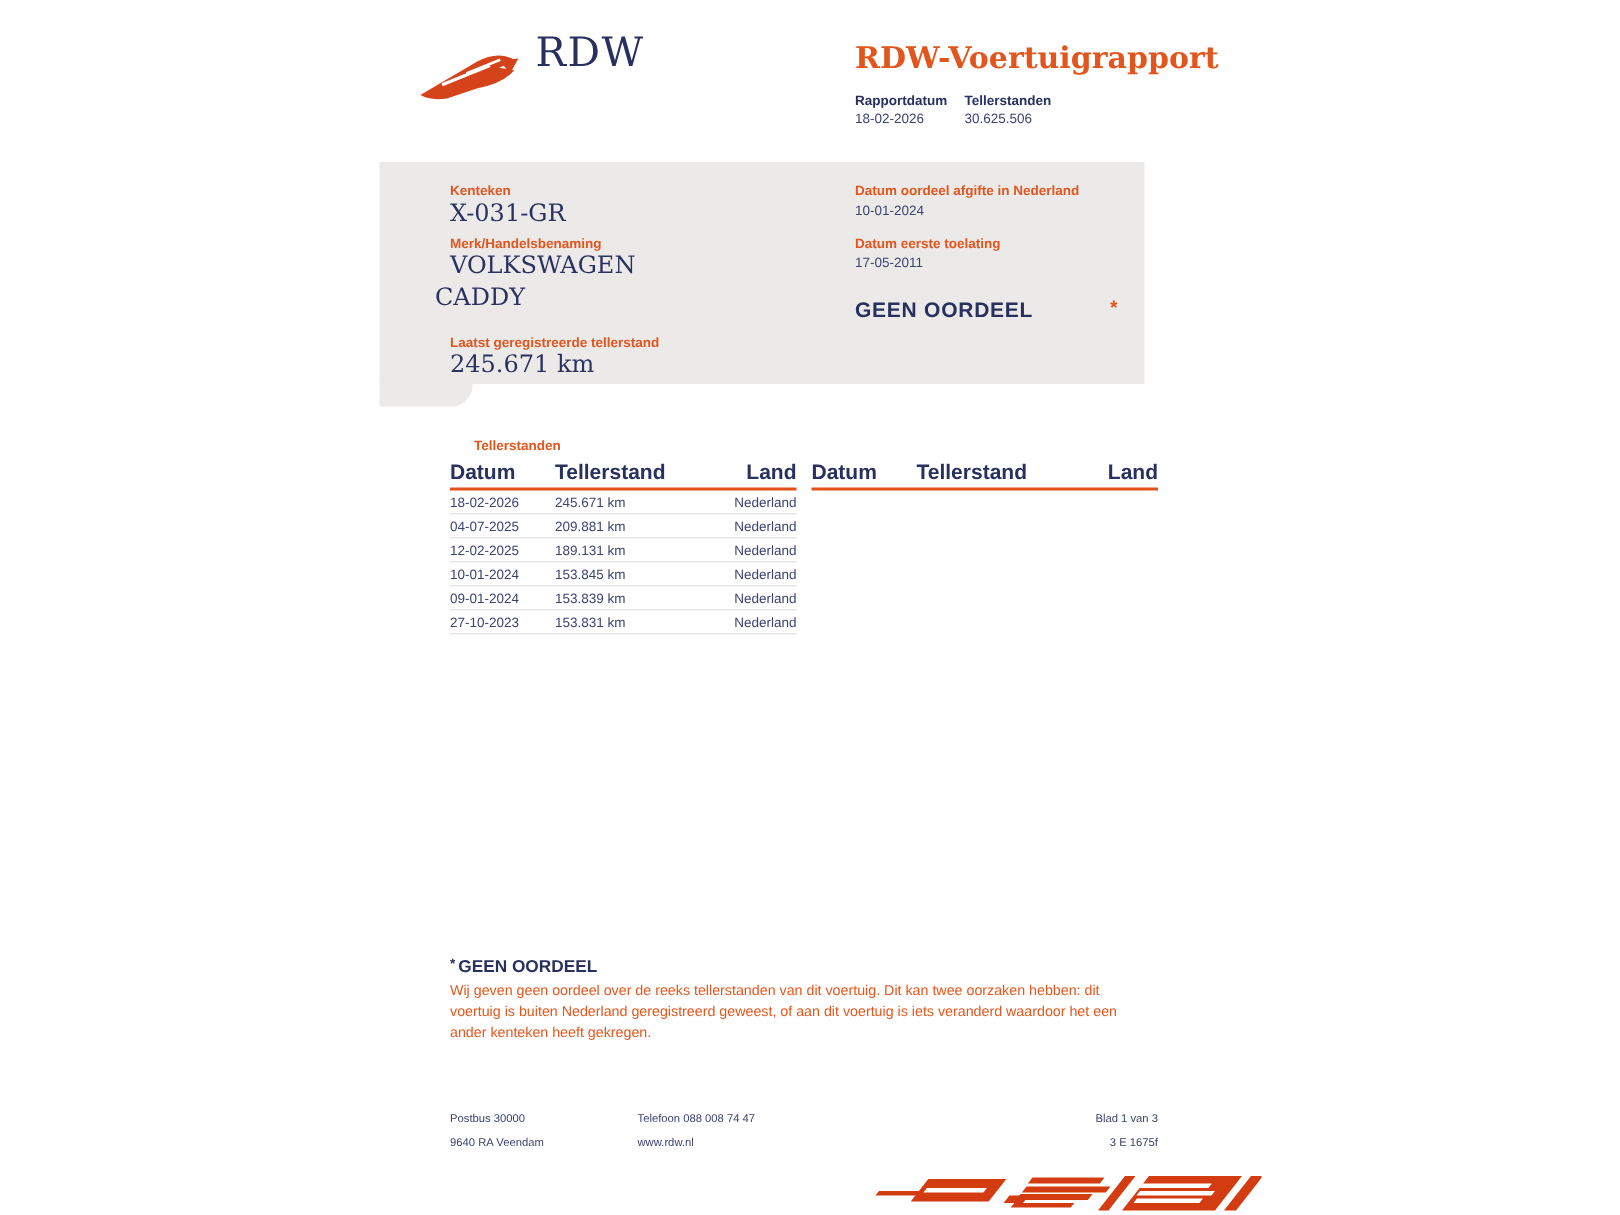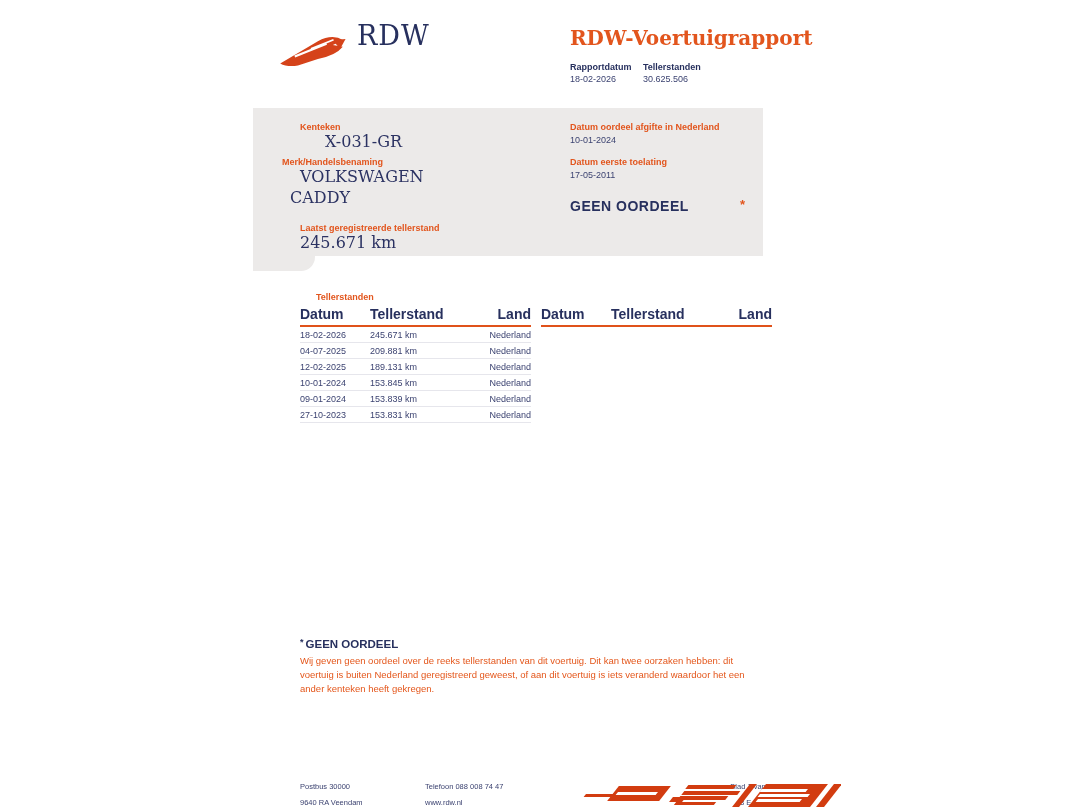--- a/index.html
+++ b/index.html
@@ -33,21 +33,21 @@
   .trow{display:grid;grid-template-columns:70px 95px 66px;border-bottom:1px solid #e6e6ec;height:15px;align-items:center;}
   .trow span{font-size:9px;color:#3c4371;}
   .trow span:last-child{text-align:right;}
 
   
   .fn-head{position:absolute;left:300px;top:637px;font-size:11.5px;font-weight:700;color:#27305e;}
   .fn-head .fn-star{font-size:9px;vertical-align:3px;margin-right:2px;color:#27305e;}
   .fn-body{position:absolute;left:300px;top:654px;width:448px;font-size:9.5px;line-height:14px;color:#e4571c;}
 
   
-  .foot{position:absolute;top:738px;font-size:7.5px;color:#3c4371;line-height:16px;margin-top:41px;}
+  .foot{position:absolute;top:738px;font-size:7.5px;color:#3c4371;line-height:16px;}
   .f1{left:300px;} .f2{left:425px;} .f3{right:308px;text-align:right;}
 
   
   .decor{position:absolute;left:583px;top:781px;width:258px;height:29px;overflow:hidden;}
   .s{position:absolute;background:#d23c10;transform:skewX(-38deg);}
   .w{position:absolute;background:#ffffff;transform:skewX(-38deg);}
 </style>
 </head>
 <body>
 
@@ -61,22 +61,22 @@
   </svg>
   <div class="logo-text">RDW</div>
   <div class="report-title">RDW-Voertuigrapport</div>
   <div class="meta-label mx1">Rapportdatum</div>
   <div class="meta-label mx2">Tellerstanden</div>
   <div class="meta-value mx1">18-02-2026</div>
   <div class="meta-value mx2">30.625.506</div>
 
   <div class="sumbox">
     <div class="obl" style="left:47px;top:14px;">Kenteken</div>
-    <div class="bigval" style="left:47px;top:24px;margin-left:25px;">X-031-GR</div>
-    <div class="obl" style="left:29px;top:49px;">Merk/Handelsbenaming</div>
+    <div class="bigval" style="left:47px;top:24px;">X-031-GR</div>
+    <div class="obl" style="left:47px;top:49px;">Merk/Handelsbenaming</div>
     <div class="bigval" style="left:47px;top:59px;">VOLKSWAGEN</div>
     <div class="bigval" style="left:37px;top:80px;">CADDY</div>
     <div class="obl" style="left:47px;top:115px;">Laatst geregistreerde tellerstand</div>
     <div class="bigval" style="left:47px;top:125px;">245.671 km</div>
 
     <div class="obl" style="left:317px;top:14px;">Datum oordeel afgifte in Nederland</div>
     <div class="smval" style="left:317px;top:27px;">10-01-2024</div>
     <div class="obl" style="left:317px;top:49px;">Datum eerste toelating</div>
     <div class="smval" style="left:317px;top:62px;">17-05-2011</div>
     <div class="oordeel" style="left:317px;top:90px;">GEEN OORDEEL</div>

